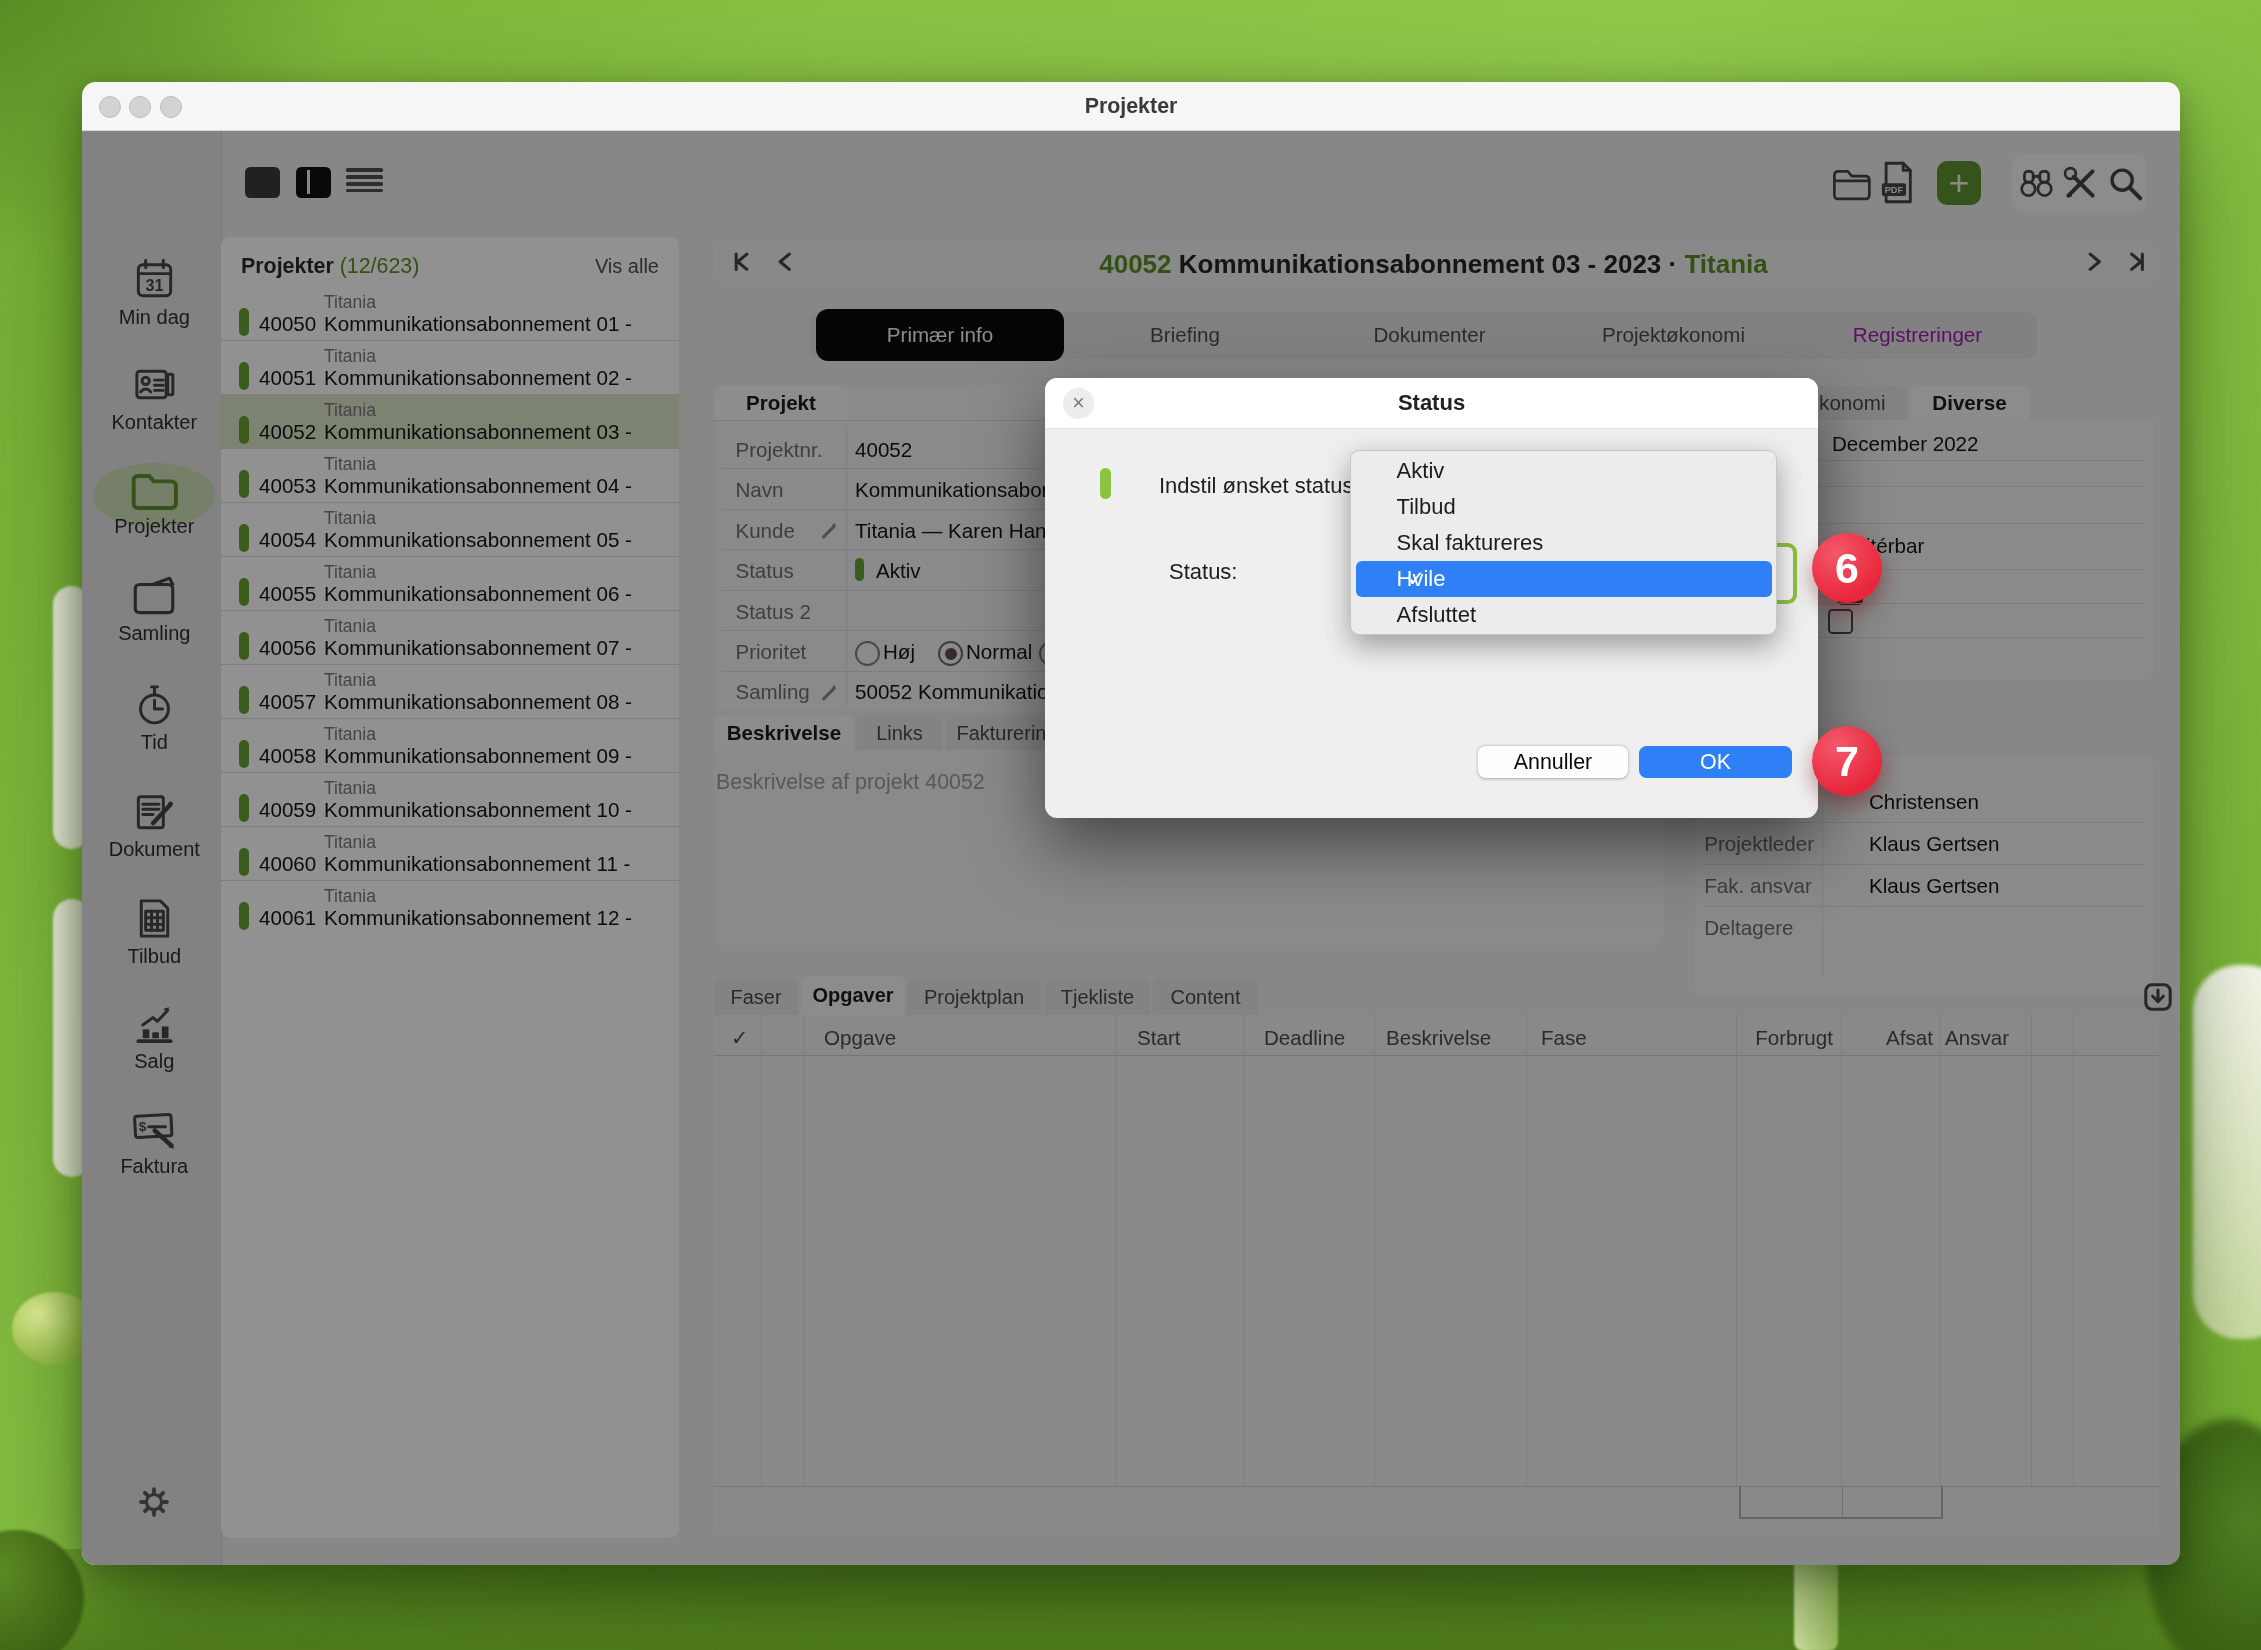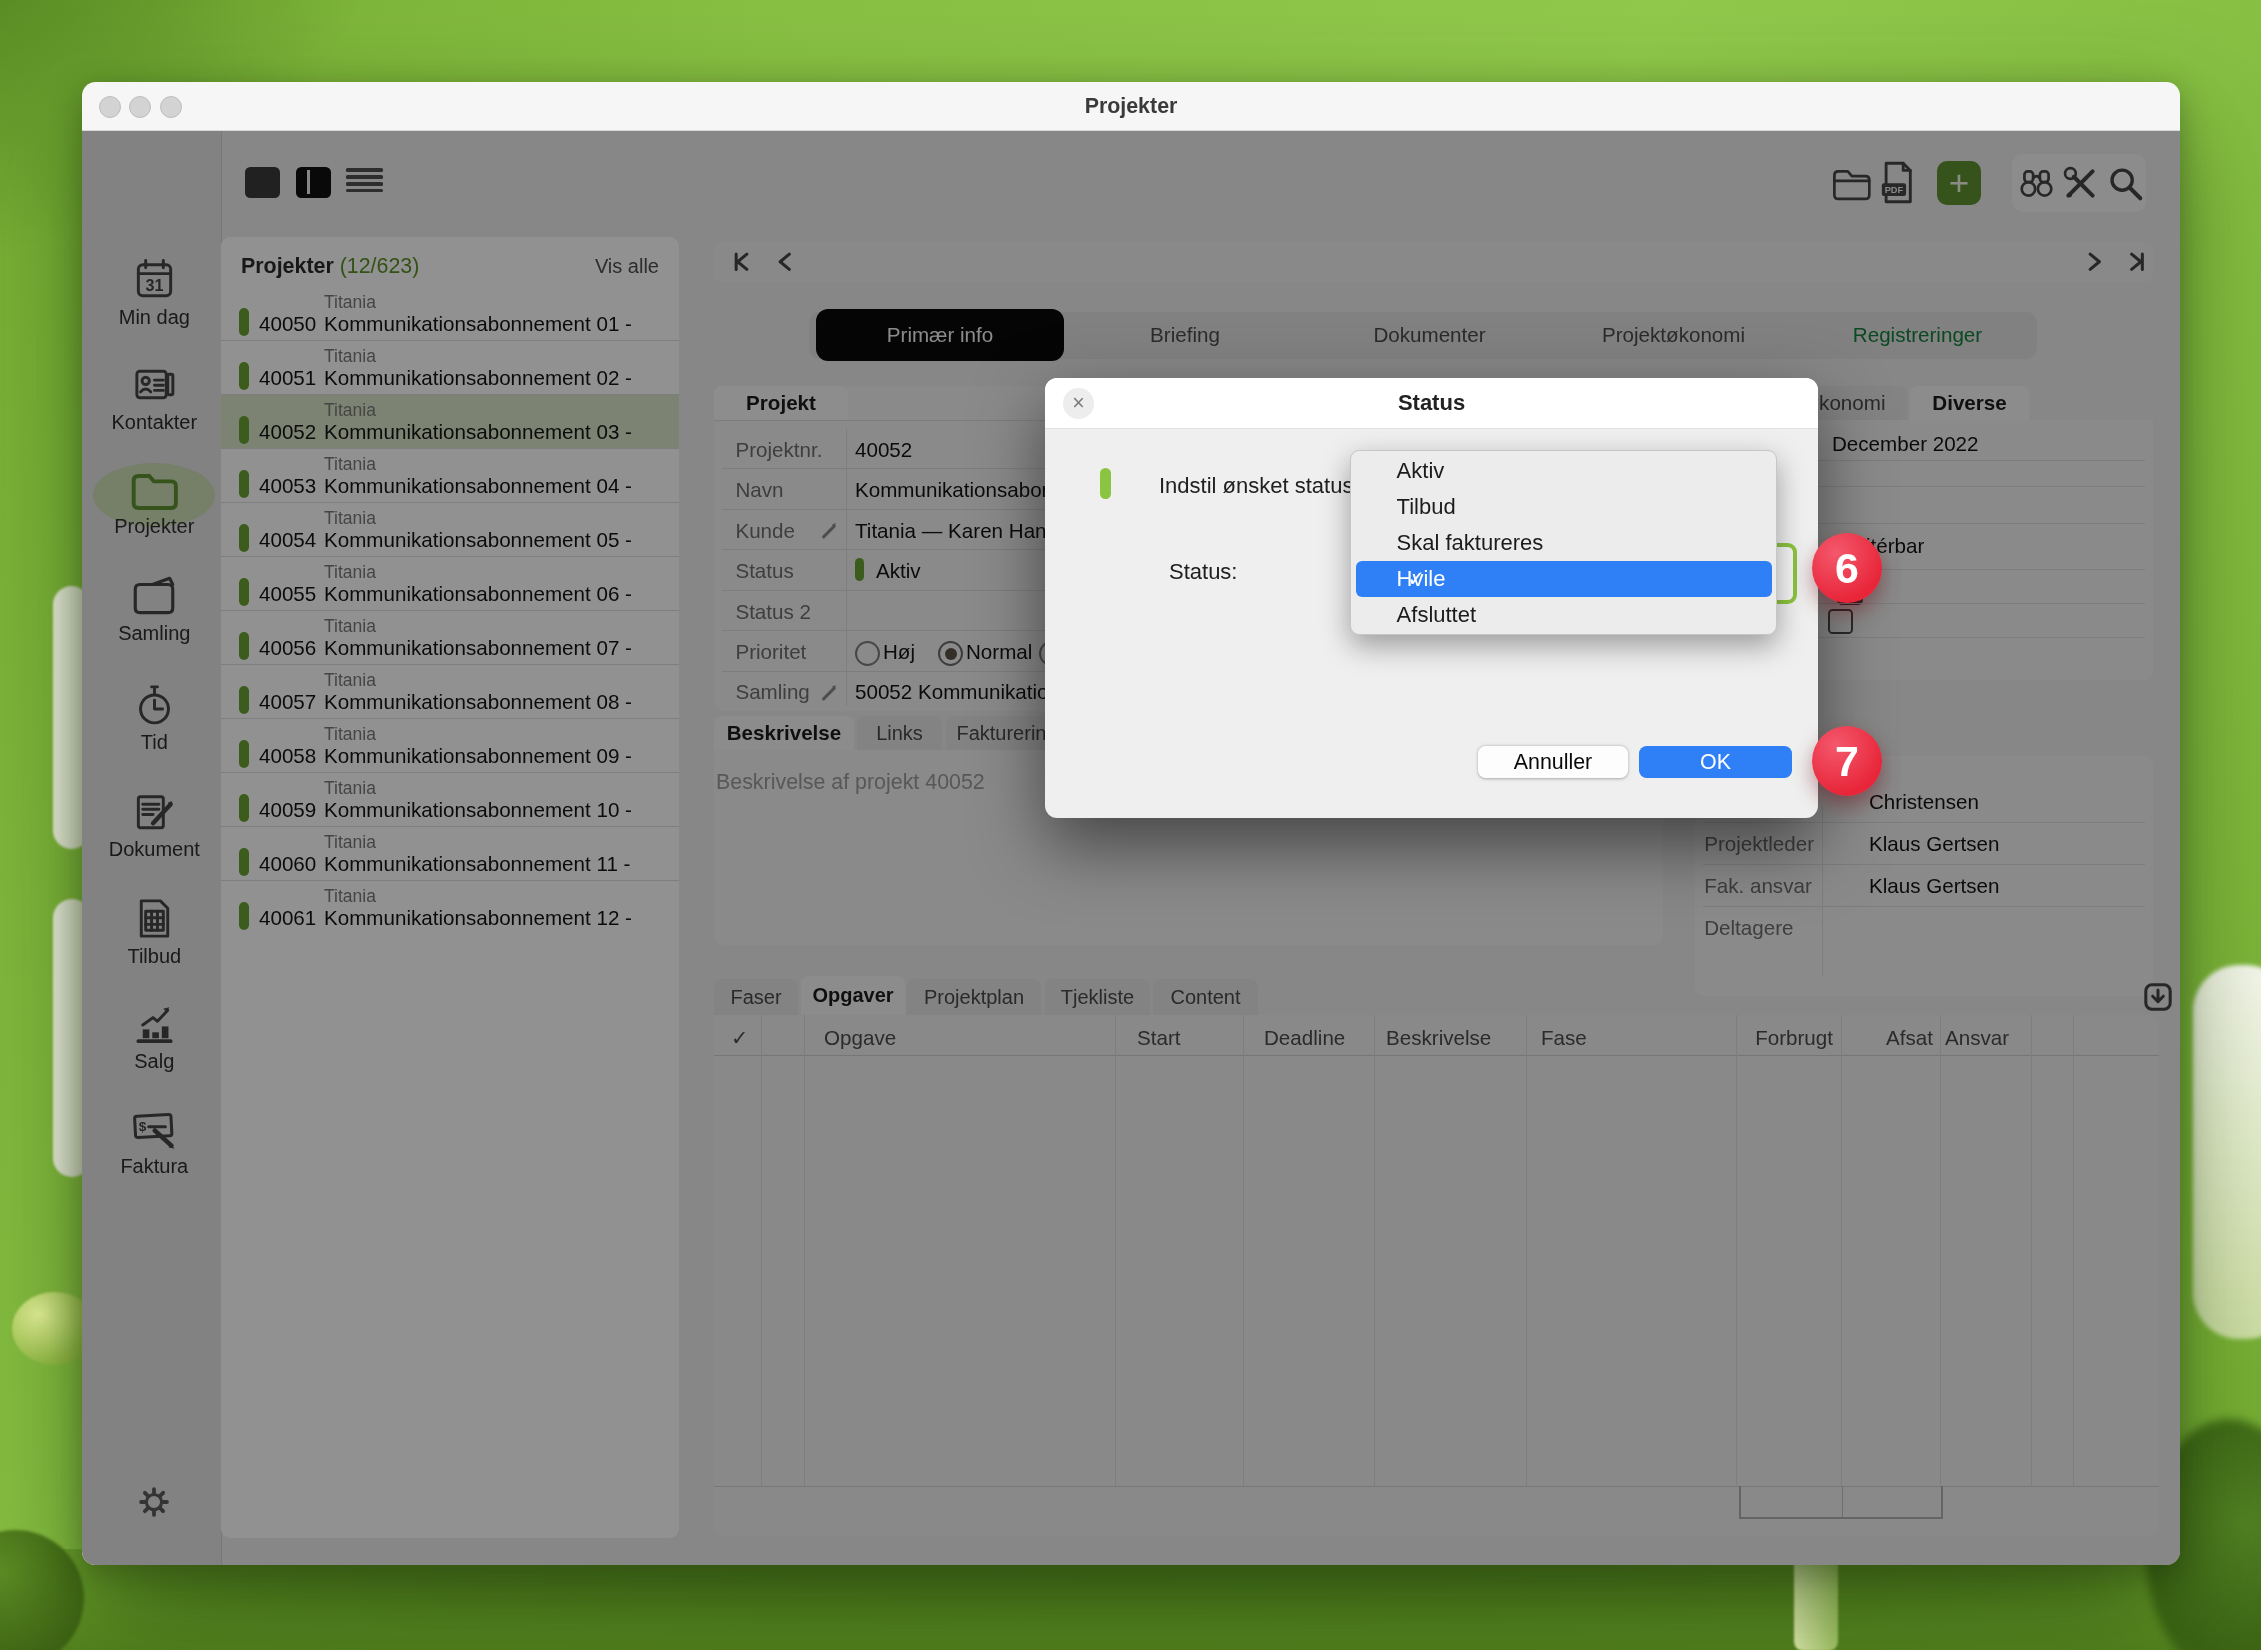--- a/index.html
+++ b/index.html
@@ -358,28 +358,33 @@
       <div class="abs" style="left:1999px;top:117px;">
         <svg width="27.5" height="27.5" viewBox="0 0 36 36">
             <path class="icon-stroke" d="M12 8 L24 18 L12 28"></path>
           </svg>
         </div>
       <div class="abs" style="left:2042px;top:117px;">
         <svg width="27.5" height="27.5" viewBox="0 0 36 36">
             <path class="icon-stroke" d="M24 8 v20 M10 8 L22 18 L10 28"></path>
           </svg>
         </div>
+      <div class="abs" style="left:632px;top:118px;width:1439px;text-align:center;font-size:26px;font-weight:bold;">
+        <span style="color:#5c8f26;">40052</span>
+        <span style="color:#262626;">Kommunikationsabonnement 03 - 2023 ·</span>
+        <span style="color:#5c8f26;">Titania</span>
+      </div>
 
       <div class="abs" style="left:727px;top:181px;width:1228px;height:47px;background:#e3e3e3;border-radius:10.7px;"></div>
       <div class="abs" style="left:734px;top:178px;width:248px;height:52px;background:#0a0a0a;border-radius:12.2px;
            color:#f4f4f4;font-size:20.6px;display:flex;align-items:center;justify-content:center;">Primær info</div>
       <div class="abs" style="left:1042px;top:192px;width:122px;text-align:center;font-size:20.6px;color:#4d4d4d;">Briefing</div>
       <div class="abs" style="left:1279px;top:192px;width:137px;text-align:center;font-size:20.6px;color:#4d4d4d;">Dokumenter</div>
       <div class="abs" style="left:1500px;top:192px;width:183px;text-align:center;font-size:20.6px;color:#4d4d4d;">Projektøkonomi</div>
-      <div class="abs" style="left:1744px;top:192px;width:183px;text-align:center;font-size:20.6px;color:#15803d;">Registreringer</div>
+      <div class="abs" style="left:1744px;top:192px;width:183px;text-align:center;font-size:20.6px;color:#a21caf;">Registreringer</div>
 
       <div class="card" style="left:632px;top:255px;width:949px;height:325px;">
         <div class="tab sel" style="left:0;top:0;width:134px;height:34px;font-weight:bold;font-size:20.6px;background:#f8f8f8;">Projekt</div>
         <div class="hline" style="left:0;top:34px;width:949px;"></div>
         <div class="vline" style="left:132px;top:42px;height:278px;"></div>
 
         <div class="abs lbl" style="left:21.4px;top:52px;">Projektnr.</div>
         <div class="abs val" style="left:141px;top:52px;">40052</div>
         <div class="hline" style="left:7.6px;top:82px;width:934px;"></div>
 

